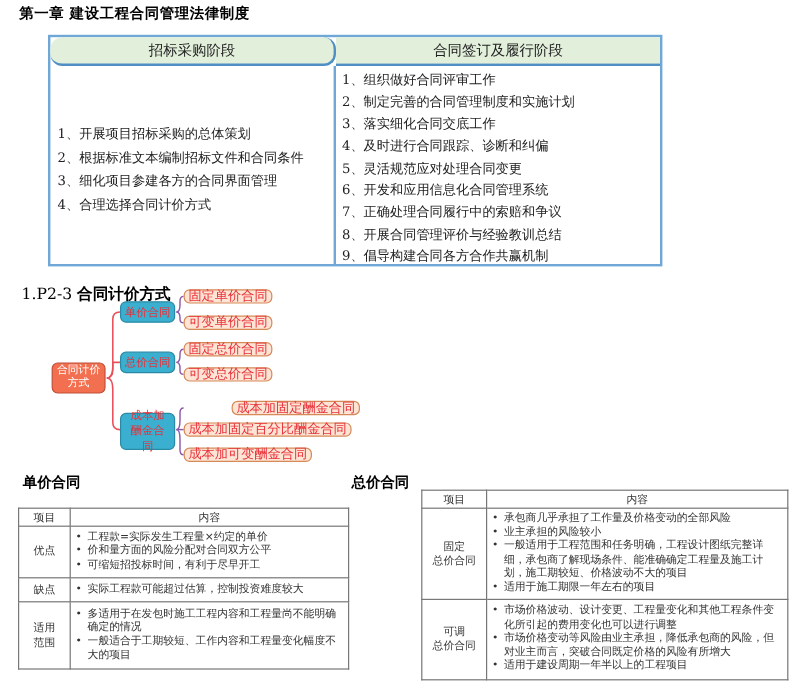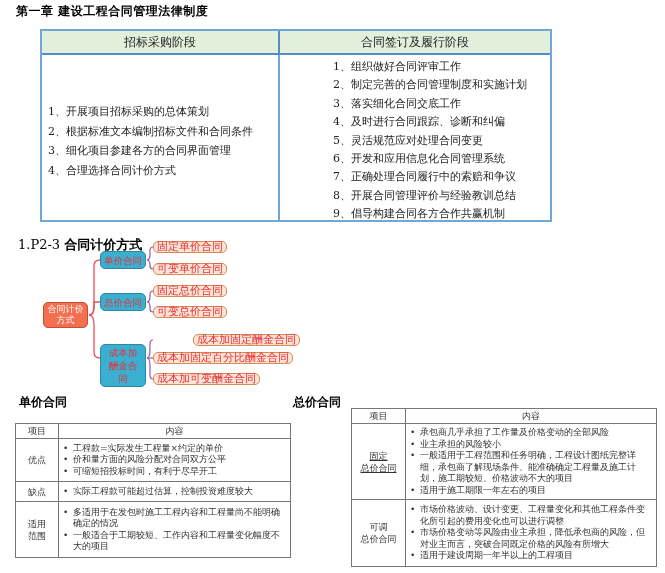--- a/index.html
+++ b/index.html
@@ -7,27 +7,27 @@
          font-family:"DejaVu Sans", sans-serif; color:#000; }
   .abs { position:absolute; }
 
   .chapter-title { left:16px; top:3px; font-size:12px; font-weight:bold; letter-spacing:0.5px; white-space:nowrap; }
 
   
   .stage-table { left:40px; top:29px; width:512px; height:193px; border:2px solid #6fa8d6; box-sizing:border-box; }
   .stage-head { position:absolute; top:0; height:24px; background:#e2efdb; border-bottom:2px solid #4f8fc4;
                 box-sizing:border-box; font-family:"DejaVu Serif", serif; font-size:12px;
                 display:flex; align-items:center; justify-content:center; color:#222; }
-  .stage-head.left { left:0; width:238px; border-right:2px solid #4f8fc4; }
+  .stage-head.left { left:0; width:238px; border-right:2px solid #4f8fc4;border-radius:10px; }
   .stage-head.right { left:238px; right:0; }
   .stage-divider { position:absolute; left:236px; top:24px; bottom:0; width:2px; background:#6fa8d6; }
   .stage-list { position:absolute; font-family:"DejaVu Serif", serif; font-size:11px; color:#222; margin:0; padding:0; list-style:none; }
   .stage-list li { white-space:nowrap; }
   .stage-list.left { left:6px; top:71px; line-height:19.5px; }
-  .stage-list.right { left:243px; top:27px; line-height:18.4px;margin-left:48px; }
+  .stage-list.right { left:243px; top:27px; line-height:18.4px; }
 
   .section-title { left:18px; top:236px; font-size:13px; white-space:nowrap; }
   .section-title .num { font-family:"DejaVu Serif", serif; font-weight:normal; }
   .section-title .txt { font-weight:bold; }
 
   
   .mm-root { left:43px; top:302px; width:45px; height:26px; background:#f26f50; border:1px solid #c05038;
              border-radius:5px; color:#fff; font-size:9px; line-height:11px; text-align:center;
              display:flex; align-items:center; justify-content:center; box-sizing:border-box; }
   .mm-mid { left:100px; width:46px; background:#3aafcf; border:1px solid #2a8aa5; border-radius:5px;
@@ -91,21 +91,21 @@
   <path d="M147 302 Q150 302 150 307 L150 309 Q150 312 153 312" stroke="#8e5aa8" stroke-width="1.2" fill="none"></path>
   <path d="M147 358 Q150 358 150 350 L150 344 Q150 340 153 340" stroke="#8e5aa8" stroke-width="1.2" fill="none"></path>
   <path d="M147 358 L153 358" stroke="#8e5aa8" stroke-width="1.2" fill="none"></path>
   <path d="M147 358 Q150 358 150 366 L150 375 Q150 379 153 379" stroke="#8e5aa8" stroke-width="1.2" fill="none"></path>
 </svg>
 
 <div class="abs mm-root">合同计价方式</div>
 
 <div class="abs mm-mid" style="top:251px;height:18px;">单价合同</div>
 <div class="abs mm-mid" style="top:293px;height:18px;">总价合同</div>
-<div class="abs mm-mid" style="top:344px;height:43px;padding:0 5px;">成本加酬金合同</div>
+<div class="abs mm-mid" style="top:344px;height:31px;padding:0 5px;">成本加酬金合同</div>
 
 <div class="abs mm-leaf" style="top:241px;">固定单价合同</div>
 <div class="abs mm-leaf" style="top:263px;">可变单价合同</div>
 <div class="abs mm-leaf" style="top:285px;">固定总价合同</div>
 <div class="abs mm-leaf" style="top:306px;">可变总价合同</div>
 <div class="abs mm-leaf" style="top:334px;margin-left:40px;">成本加固定酬金合同</div>
 <div class="abs mm-leaf" style="top:352px;">成本加固定百分比酬金合同</div>
 <div class="abs mm-leaf" style="top:373px;">成本加可变酬金合同</div>
 
 <div class="abs sub-title" style="left:19px;top:394px;">单价合同</div>
@@ -147,21 +147,21 @@
   </table>
 
 <div class="abs sub-title" style="left:293px;top:394px;">总价合同</div>
 <table class="kt" style="left:351px;top:408px;width:306px;">
   <tbody>
       <tr>
     <th style="width:45px;">项目</th>
     <th>内容</th>
   </tr>
   <tr style="height:76px;">
-    <td class="lab" style="white-space:pre-line;text-decoration:underline;">固定
+    <td class="lab" style="white-space:pre-line;">固定
 总价合同</td>
     <td>
           <ul>
       <li>承包商几乎承担了工作量及价格变动的全部风险</li>
       <li>业主承担的风险较小</li>
       <li>一般适用于工程范围和任务明确，工程设计图纸完整详细，承包商了解现场条件、能准确确定工程量及施工计划，施工期较短、价格波动不大的项目</li>
       <li>适用于施工期限一年左右的项目</li>
     </ul>
         </td>
   </tr>

